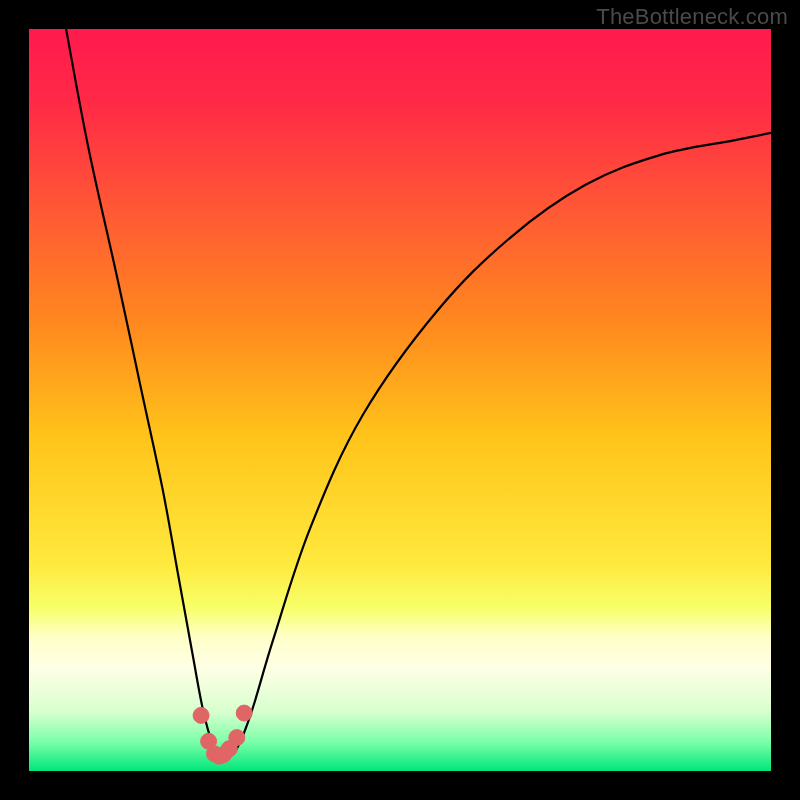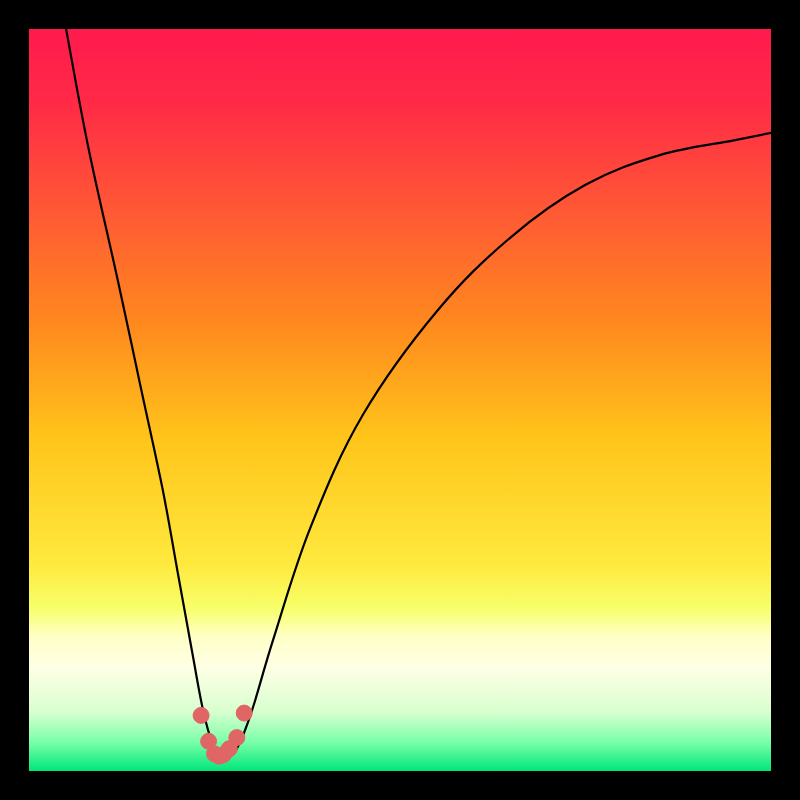--- a/index.html
+++ b/index.html
@@ -86,13 +86,14 @@
           <circle cx="190.0" cy="727.2" r="8" fill="#e06666" stroke="#e06666"></circle>
           <circle cx="194.4" cy="725.7" r="8" fill="#e06666" stroke="#e06666"></circle>
           <circle cx="200.3" cy="719.7" r="8" fill="#e06666" stroke="#e06666"></circle>
           <circle cx="207.8" cy="708.6" r="8" fill="#e06666" stroke="#e06666"></circle>
           <circle cx="215.2" cy="684.1" r="8" fill="#e06666" stroke="#e06666"></circle>
         </g>
     </svg>
 
   </div>
 
+  <div class="watermark">TheBottleneck.com</div>
 </div>
 
 </body></html>

